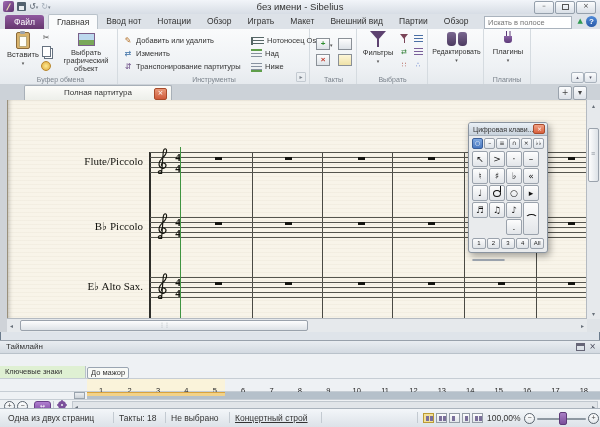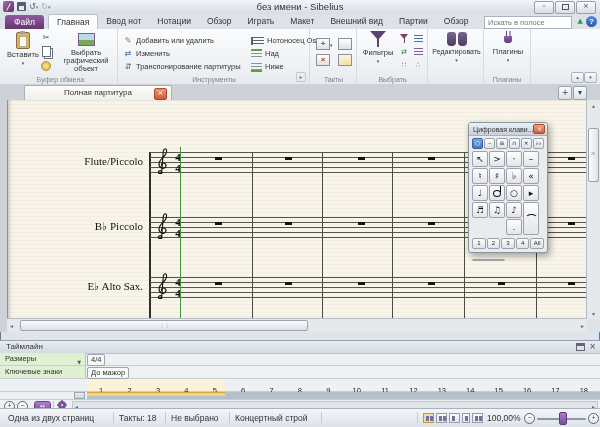--- a/index.html
+++ b/index.html
@@ -466,27 +466,20 @@
   </div>
 
   <div class="tl">
     <div class="tl-header">
       <span>Таймлайн</span>
       <span class="tl-hicons">
         <span class="dockicon"></span>
         <span class="tl-x sym">×</span>
       </span>
     </div>
-    <div class="tl-row" style="top:12px;">
-      <div class="tl-label green">
-        <span>Размеры</span>
-        <span class="tl-filter sym">▼</span>
-      </div>
-      <span class="chip">4/4</span>
-    </div>
     <div class="tl-row" style="top:25px;">
       <div class="tl-label green"><span>Ключевые знаки</span></div>
       <span class="chip">До мажор</span>
     </div>
     <div class="tl-row" style="top:38px;">
       <span class="rangehl"></span>
       <div class="tl-nums">
         
       <span class="tl-num">1</span><span class="tl-num">2</span><span class="tl-num">3</span><span class="tl-num">4</span><span class="tl-num">5</span><span class="tl-num">6</span><span class="tl-num">7</span><span class="tl-num">8</span><span class="tl-num">9</span><span class="tl-num">10</span><span class="tl-num">11</span><span class="tl-num">12</span><span class="tl-num">13</span><span class="tl-num">14</span><span class="tl-num">15</span><span class="tl-num">16</span><span class="tl-num">17</span><span class="tl-num">18</span></div>
     </div>
@@ -507,21 +500,21 @@
     </div>
   </div>
 
   <div class="statusbar">
     <span class="seg" style="left:8px;">Одна из двух страниц</span>
     <span class="sdiv" style="left:113px;"></span>
     <span class="seg" style="left:119px;">Такты: 18</span>
     <span class="sdiv" style="left:165px;"></span>
     <span class="seg" style="left:171px;">Не выбрано</span>
     <span class="sdiv" style="left:229px;"></span>
-    <span class="seg" style="left:235px;">Концертный строй</span>
+    <span class="seg" style="left:235px;text-decoration:underline;">Концертный строй</span>
     <span class="sdiv" style="left:321px;"></span>
     <span class="sdiv" style="left:417px;"></span>
     <span class="viewicon selv" style="left:423px;">
         <i></i>
         <i></i>
       </span>
     <span class="viewicon" style="left:436px;">
         <i></i>
         <i></i>
       </span>

